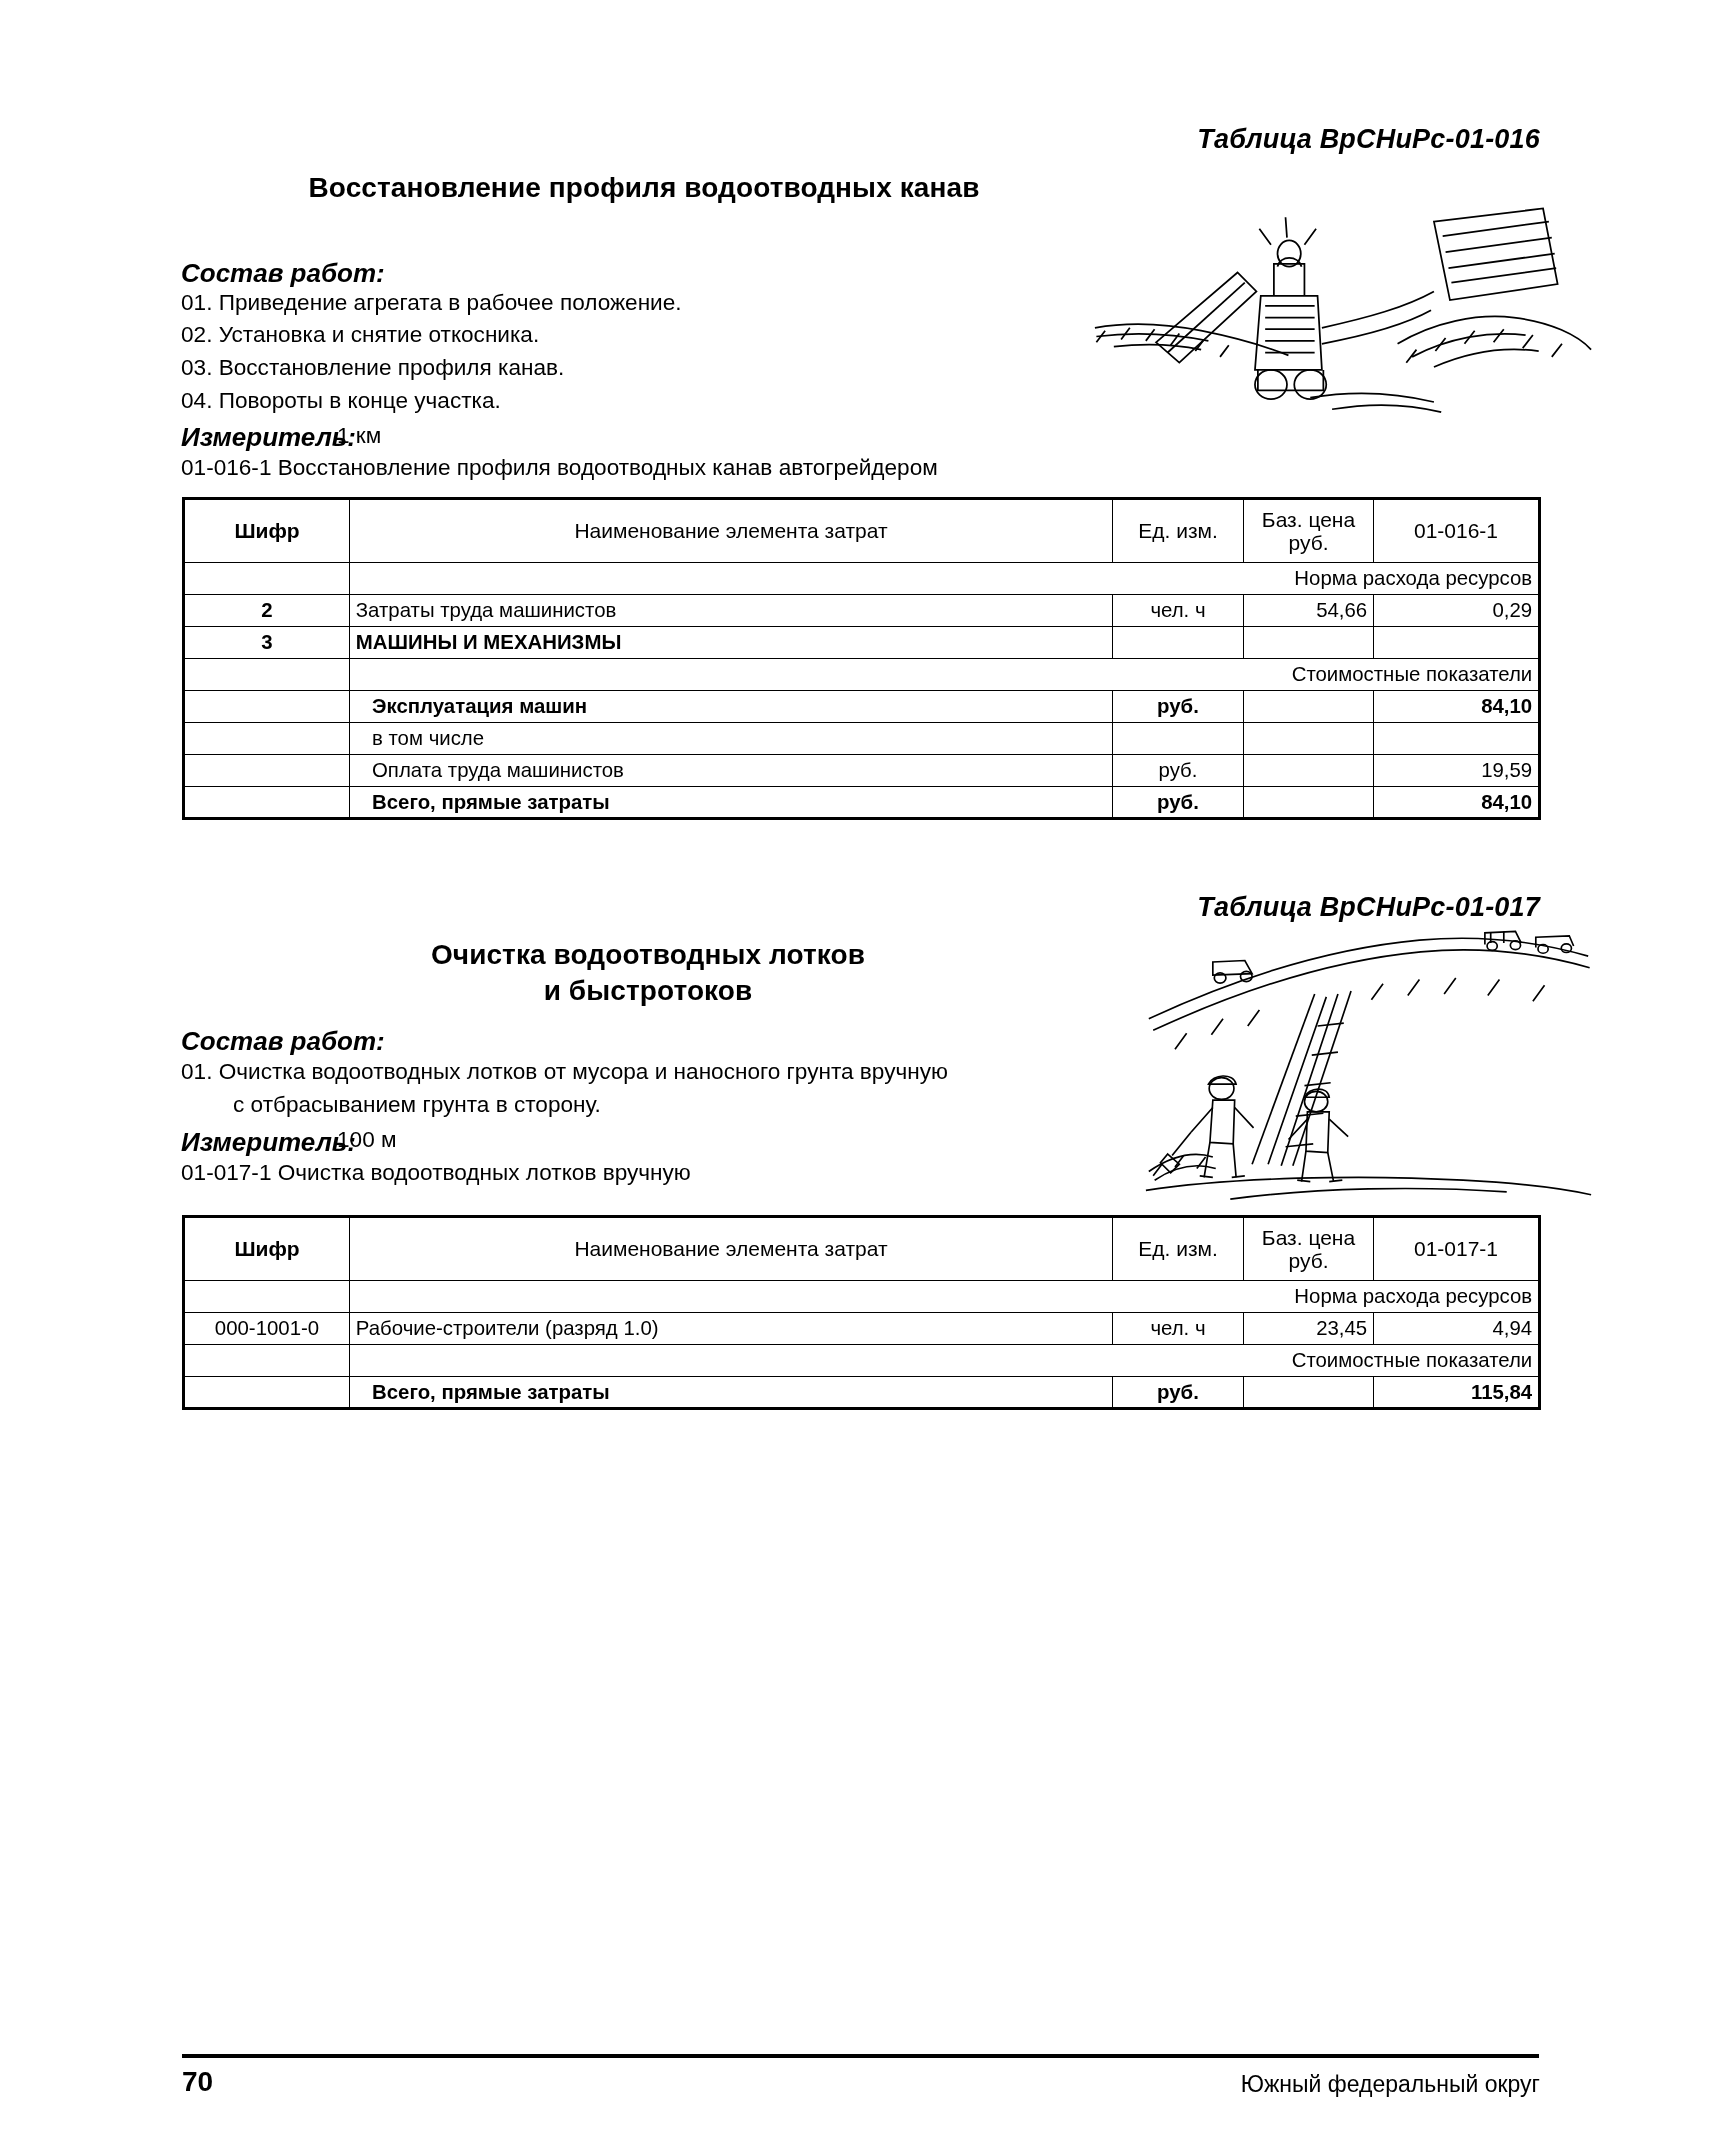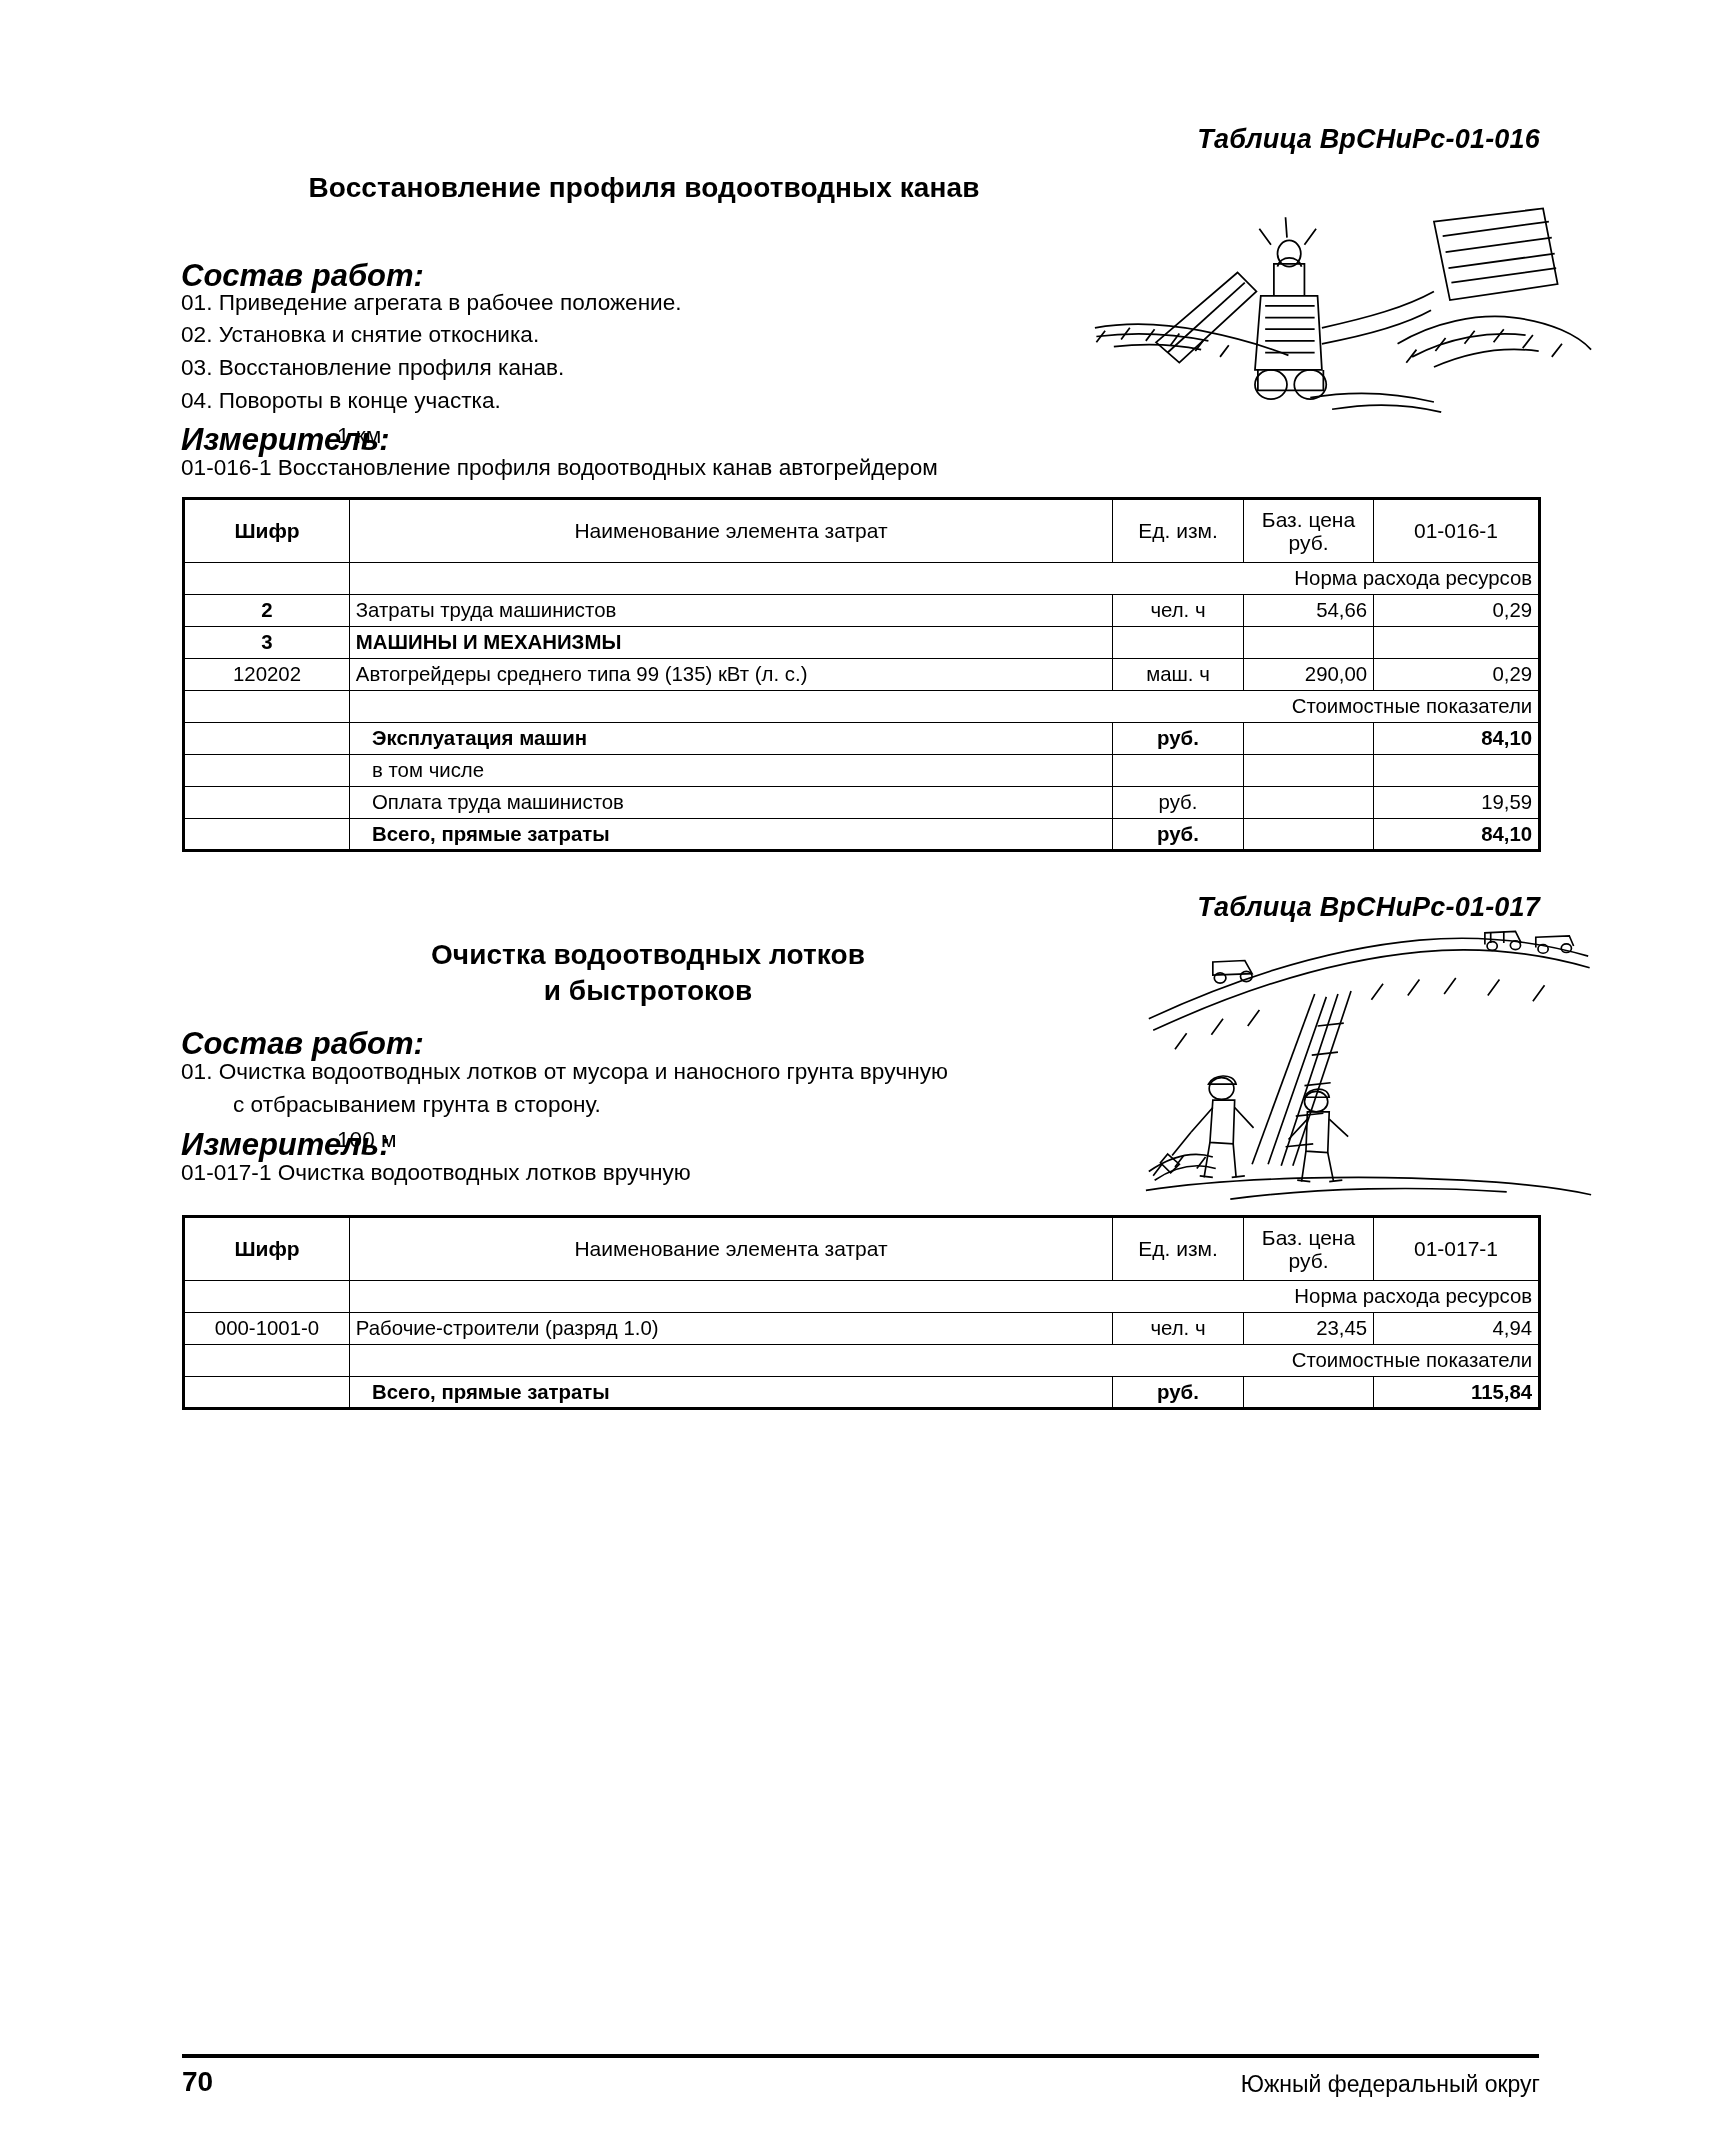--- a/index.html
+++ b/index.html
@@ -37,21 +37,21 @@
     font-weight: bold;
     font-size: 28px;
     line-height: 36px;
     text-align: center;
     letter-spacing: 0.1px;
   }
   .lbl-bold-italic {
     position: absolute;
     font-weight: bold;
     font-style: italic;
-    font-size: 31px;
+    font-size: 26px;
     white-space: nowrap;
   }
   .body-line {
     position: absolute;
     font-size: 22.6px;
     white-space: nowrap;
   }
 
   
   .rate-table {
@@ -202,27 +202,20 @@
         <td class="r outer-r">0,29</td>
       </tr>
       <tr>
         <td class="c b outer-l" style="border-bottom:none;">3</td>
         <td class="l b" style="border-bottom:none;">МАШИНЫ И МЕХАНИЗМЫ</td>
         <td class="c" style="border-bottom:none;"></td>
         <td class="r" style="border-bottom:none;"></td>
         <td class="r outer-r" style="border-bottom:none;"></td>
       </tr>
       <tr>
-        <td class="c outer-l">120202</td>
-        <td class="l">Автогрейдеры среднего типа 99 (135) кВт (л. с.)</td>
-        <td class="c">маш. ч</td>
-        <td class="r">290,00</td>
-        <td class="r outer-r">0,29</td>
-      </tr>
-      <tr>
         <td class="outer-l"></td>
         <td colspan="4" class="sub-band outer-r">Стоимостные показатели</td>
       </tr>
       <tr>
         <td class="outer-l" style="border-bottom:none;"></td>
         <td class="l b" style="border-bottom:none; padding-left:22px;">Эксплуатация машин</td>
         <td class="c b" style="border-bottom:none;">руб.</td>
         <td class="r" style="border-bottom:none;"></td>
         <td class="r b outer-r" style="border-bottom:none;">84,10</td>
       </tr>

